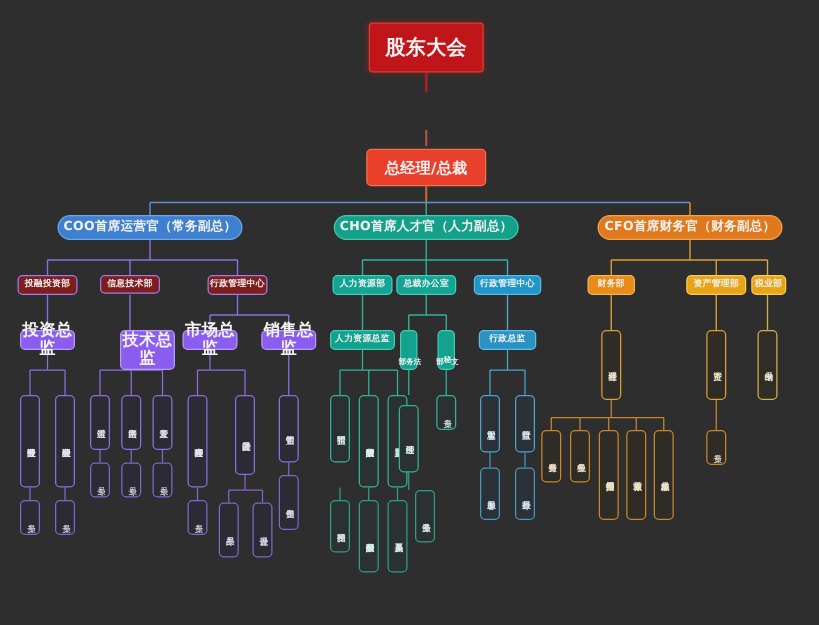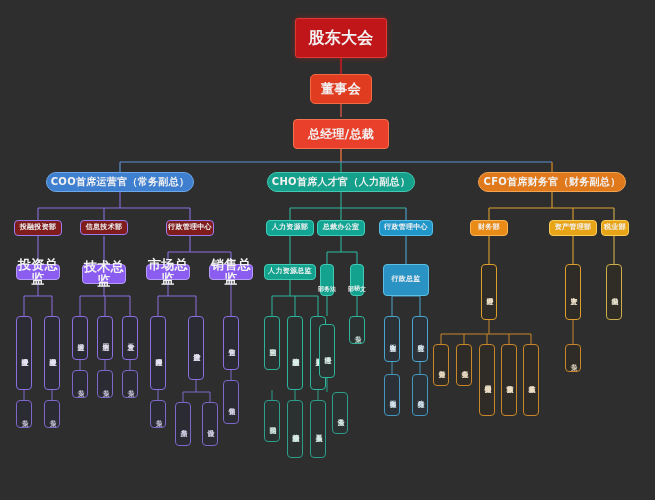--- a/index.html
+++ b/index.html
@@ -186,23 +186,20 @@
     <path d="M509 334 L509 344" stroke="#c8882a" stroke-width="1" fill="none"></path>
     <path d="M531 334 L531 344" stroke="#c8882a" stroke-width="1" fill="none"></path>
 
     <path d="M573 320 L573 344" stroke="#c8882a" stroke-width="1" fill="none"></path>
   </svg>
 
   <div class="node lv-share" style="left:295px;top:18px;width:92px;height:40px;">
     <span>股东大会</span>
   </div>
 
-  <div class="node lv-board" style="left:310px;top:74px;width:62px;height:30px;">
-    <span>董事会</span>
-  </div>
 
   <div class="node lv-ceo" style="left:293px;top:119px;width:96px;height:30px;">
     <span>总经理/总裁</span>
   </div>
 
   <div class="node c-head" style="left:46px;top:172px;width:148px;height:20px;background:#3f7fd0;">
     <span>COO首席运营官（常务副总）</span>
   </div>
   <div class="node t-head" style="left:267px;top:172px;width:148px;height:20px;text-align:center;">
     <span>CHO首席人才官（人力副总）</span>
@@ -217,21 +214,21 @@
   <div class="node p-dept" style="left:80px;top:220px;width:48px;height:15px;">
     <span>信息技术部</span>
   </div>
   <div class="node p-dept" style="left:166px;top:220px;width:48px;height:16px;">
     <span>行政管理中心</span>
   </div>
 
   <div class="node p-dir" style="left:16px;top:264px;width:44px;height:16px;">
     <span>投资总监</span>
   </div>
-  <div class="node p-dir" style="left:82px;top:264px;width:44px;height:20px;">
+  <div class="node p-dir" style="left:96px;top:264px;width:44px;height:32px;">
     <span>技术总监</span>
   </div>
   <div class="node p-dir" style="left:146px;top:264px;width:44px;height:16px;">
     <span>市场总监</span>
   </div>
   <div class="node p-dir" style="left:209px;top:264px;width:44px;height:16px;">
     <span>销售总监</span>
   </div>
 
   <div class="node p-mgr vert" style="left:16px;top:316px;width:16px;height:74px;">
@@ -303,21 +300,21 @@
   <div class="node t-dir vert" style="left:320px;top:264px;width:14px;height:32px;font-size:6px;">
     <span>法
 务
 部</span>
   </div>
   <div class="node t-dir vert" style="left:350px;top:264px;width:14px;height:32px;font-size:6px;">
     <span>文
 秘
 部</span>
   </div>
-  <div class="node t-dir2" style="left:383px;top:264px;width:46px;height:32px;">
+  <div class="node t-dir2" style="left:383px;top:264px;width:46px;height:16px;">
     <span>行政总监</span>
   </div>
 
   <div class="node t-mgr vert" style="left:264px;top:316px;width:16px;height:54px;">
     <span>招聘主管</span>
   </div>
   <div class="node t-mgr vert" style="left:287px;top:316px;width:16px;height:74px;">
     <span>薪酬绩效主管</span>
   </div>
   <div class="node t-mgr vert" style="left:310px;top:316px;width:16px;height:74px;">

